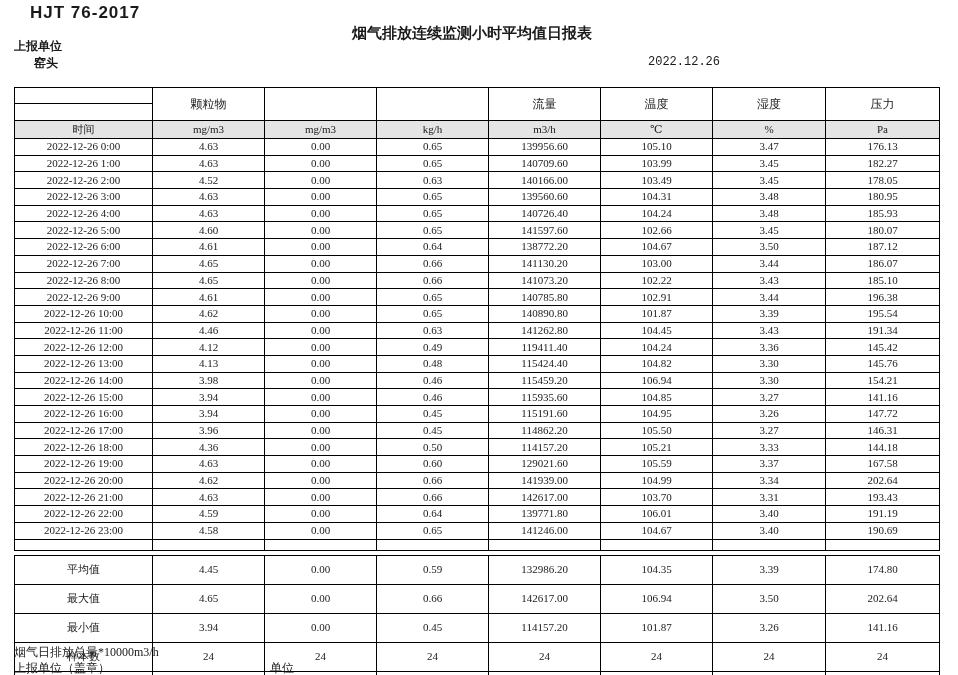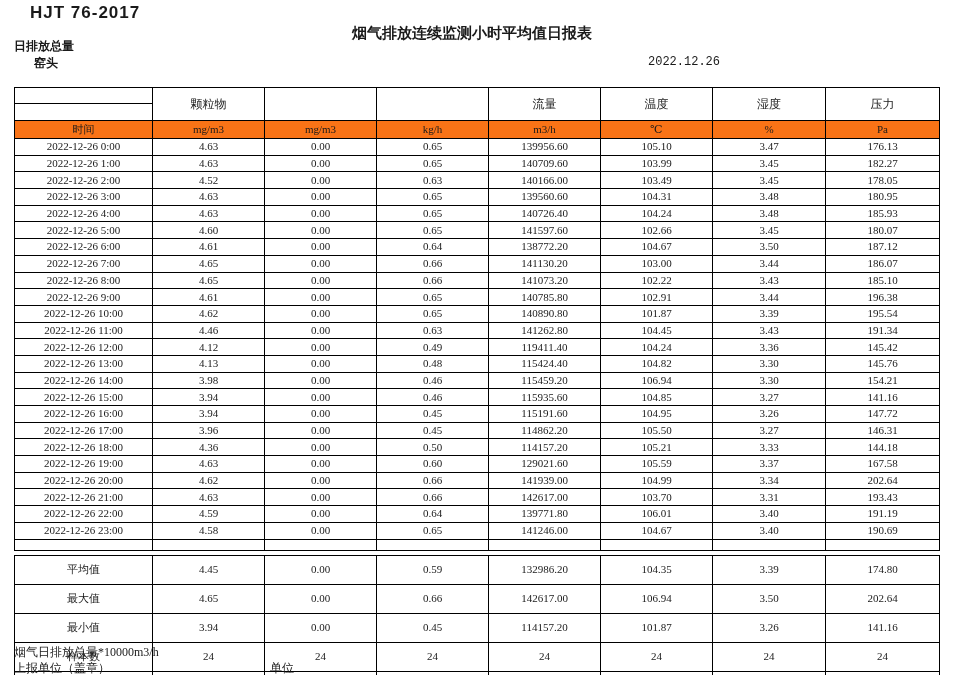--- a/index.html
+++ b/index.html
@@ -34,38 +34,38 @@
   td {
     border: 1px solid #000;
     font-size: 11px; line-height: 1;
     text-align: center; vertical-align: middle;
     overflow: hidden; white-space: nowrap;
   }
   .hdr td { font-size: 12px; }
   tr.ghead-a { height: 16px; }
   tr.ghead-b { height: 17px; }
   tr.units { height: 18px; }
-  tr.units td { background: #f97316; font-size: 11px; }
+  tr.units td { background: #e5e5e5; font-size: 11px; }
   tr.datarow { height: 16.7px; padding-left: 25px; }
   tr.emptyrow { height: 11px; }
   .sumtable { margin-top: 4px; }
   .sumtable tr { height: 29px; }
 
   .footer1 { position: absolute; left: 14px; top: 644px; font-size: 12px; }
   .footer2 { position: absolute; left: 14px; top: 660px; font-size: 12px; }
   .unitlabel { position: absolute; left: 270px; top: 660px; font-size: 12px; }
 </style>
 </head>
 <body>
 
 <div class="page">
 
   <div class="std-no">HJT  76-2017</div>
   <div class="title">烟气排放连续监测小时平均值日报表</div>
-  <div class="company">日排放总量</div>
+  <div class="company">上报单位</div>
   <div class="station">窑头</div>
   <div class="date">2022.12.26</div>
 
   <div class="tablewrap">
     <table class="maintable">
       <colgroup>
         <col style="width:138px">
           <col style="width:112px">
           <col style="width:112px">
           <col style="width:112px">

